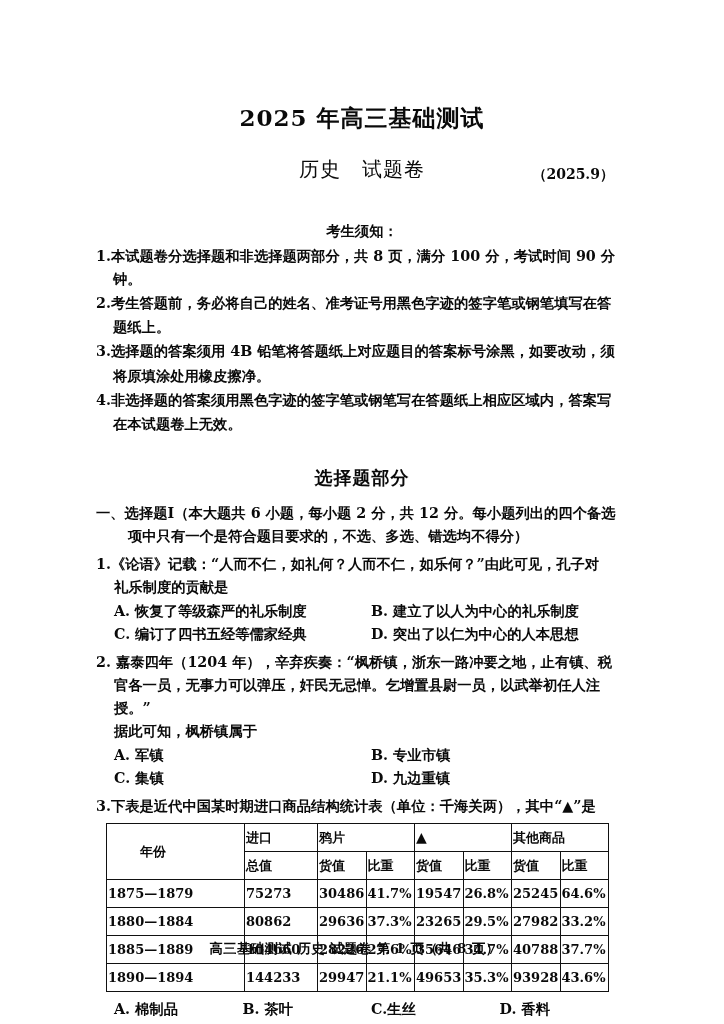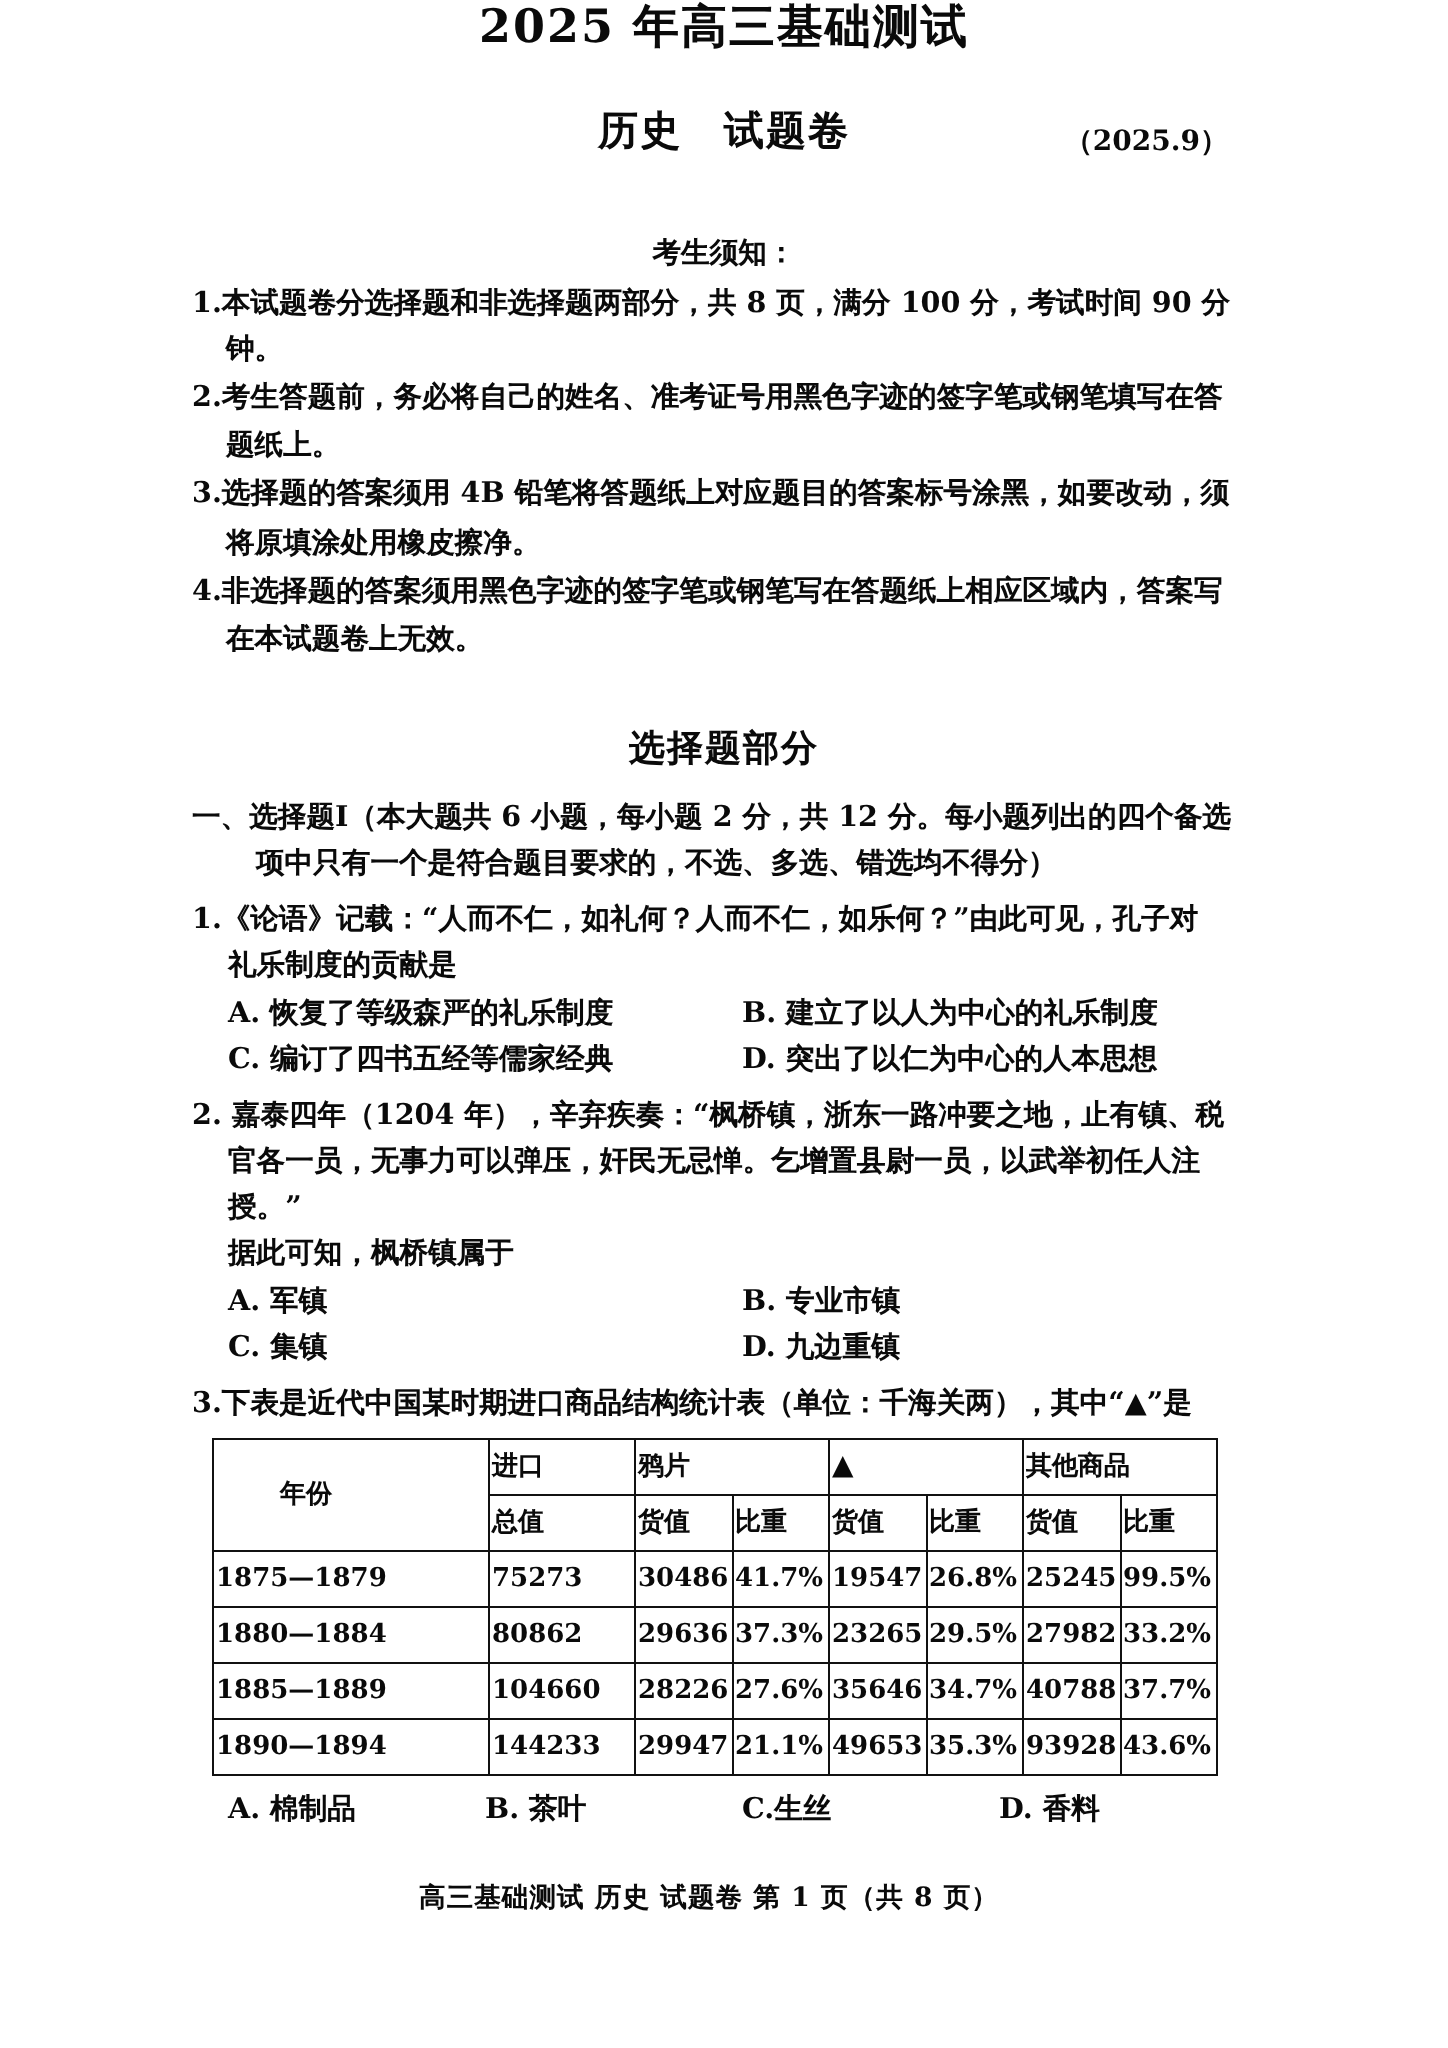--- a/index.html
+++ b/index.html
@@ -23,31 +23,32 @@
     box-sizing: border-box;
     padding: 0 96px;
   }
 
   
   .title-main {
     text-align: center;
     font-size: 23px;
     font-weight: bold;
     letter-spacing: 1px;
+    margin-top: 104px;
     line-height: 1.2;
   }
   .title-row {
     position: relative;
     margin-top: 24px;
     height: 30px;
   }
   .title-sub {
     text-align: center;
     font-size: 20px;
-    font-weight: bold;
+    font-weight: normal;
     letter-spacing: 1px;
   }
   .title-date {
     position: absolute;
     right: 14px;
     bottom: 2px;
     font-size: 14px;
     font-weight: bold;
   }
 
@@ -236,21 +237,21 @@
         </thead>
         <tbody>
           <tr>
             <td class="cell">1875—1879</td>
             <td class="cell">75273</td>
             <td class="cell">30486</td>
             <td class="cell">41.7%</td>
             <td class="cell">19547</td>
             <td class="cell">26.8%</td>
             <td class="cell">25245</td>
-            <td class="cell">99.5%</td>
+            <td class="cell">64.6%</td>
           </tr>
           <tr>
             <td class="cell">1880—1884</td>
             <td class="cell">80862</td>
             <td class="cell">29636</td>
             <td class="cell">37.3%</td>
             <td class="cell">23265</td>
             <td class="cell">29.5%</td>
             <td class="cell">27982</td>
             <td class="cell">33.2%</td>

